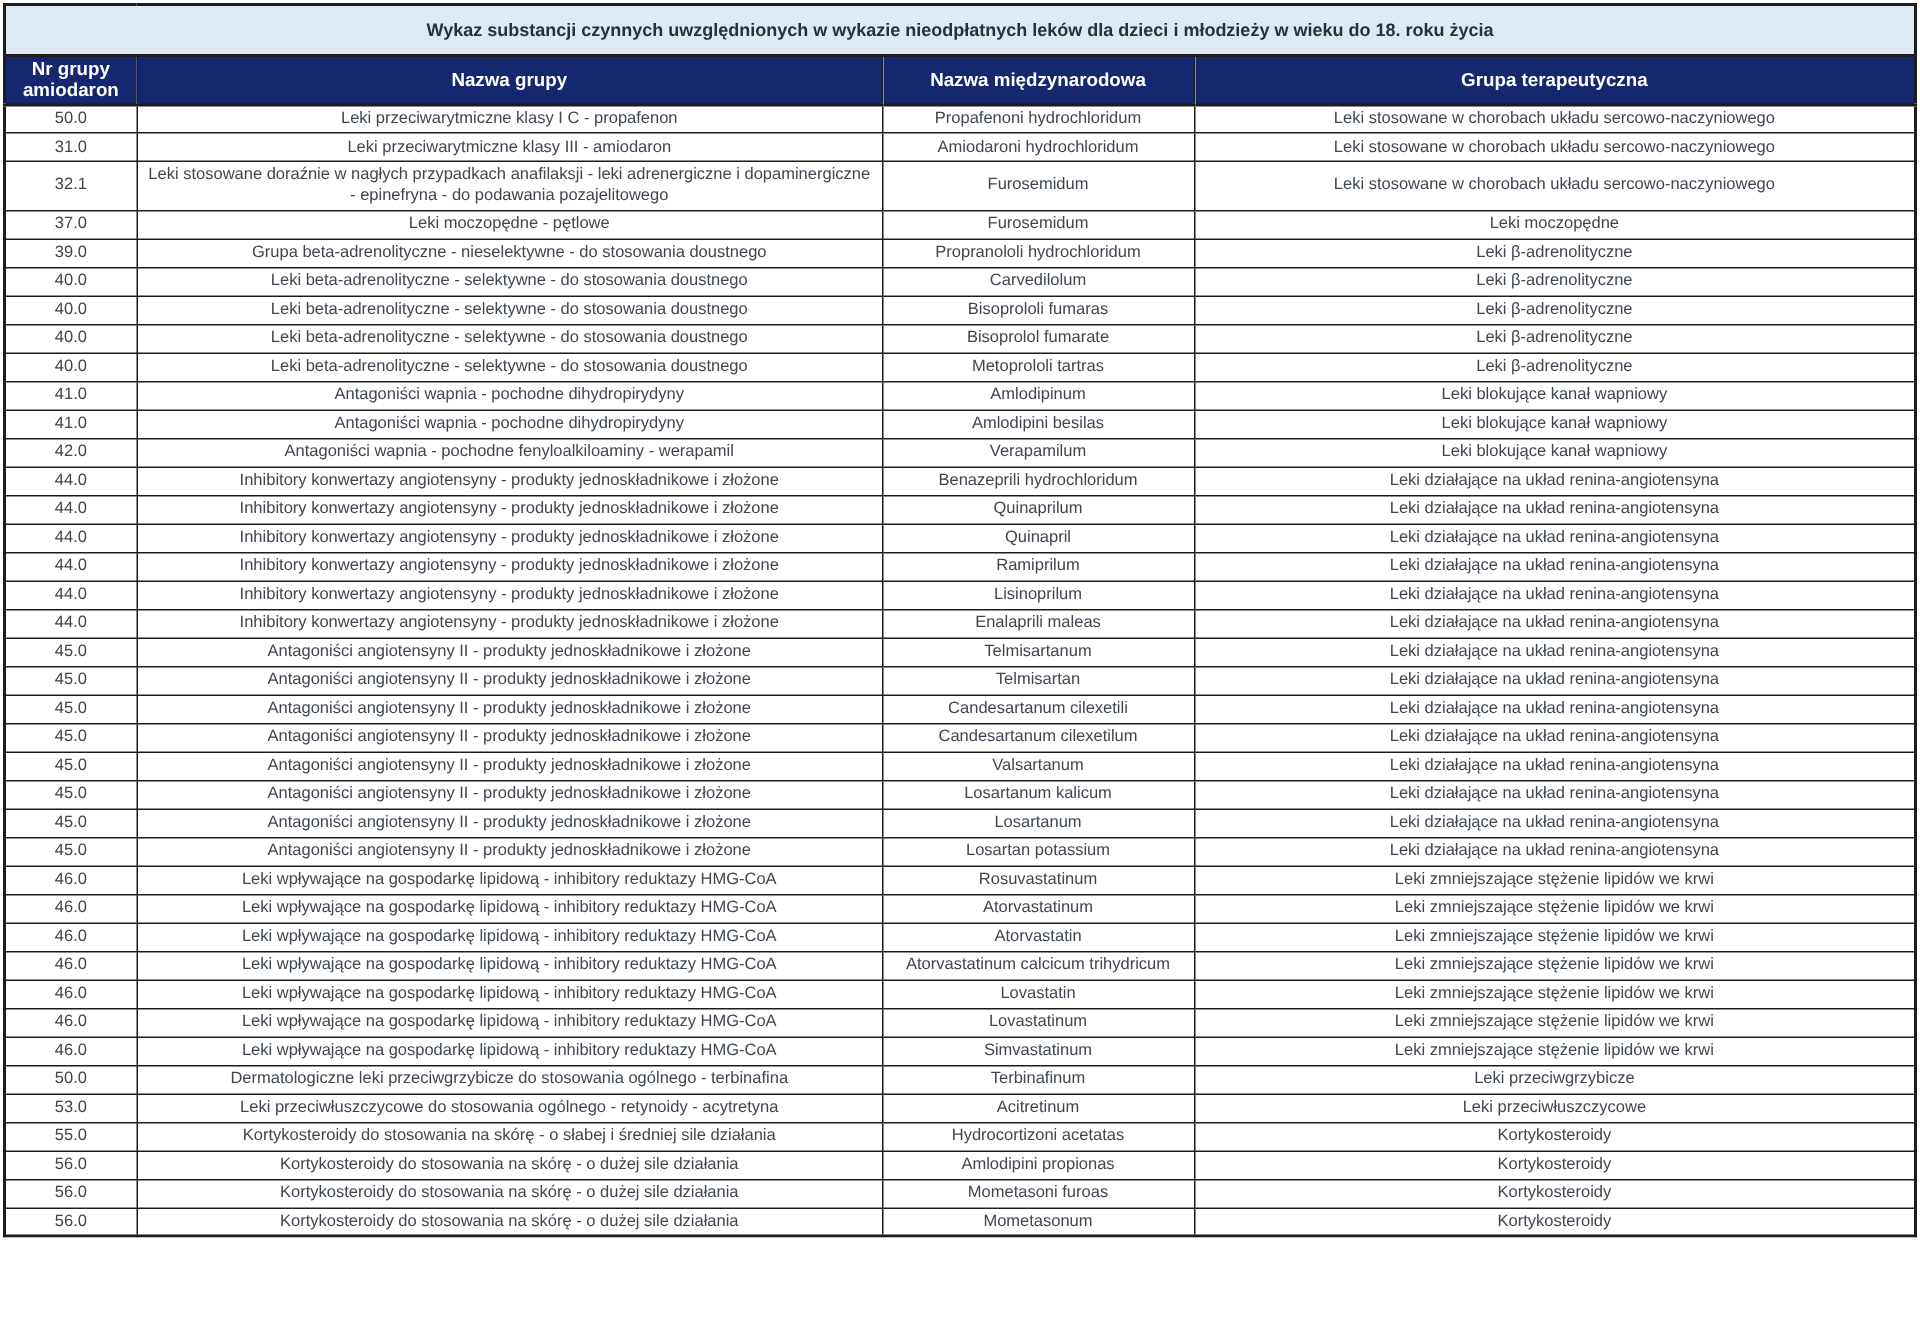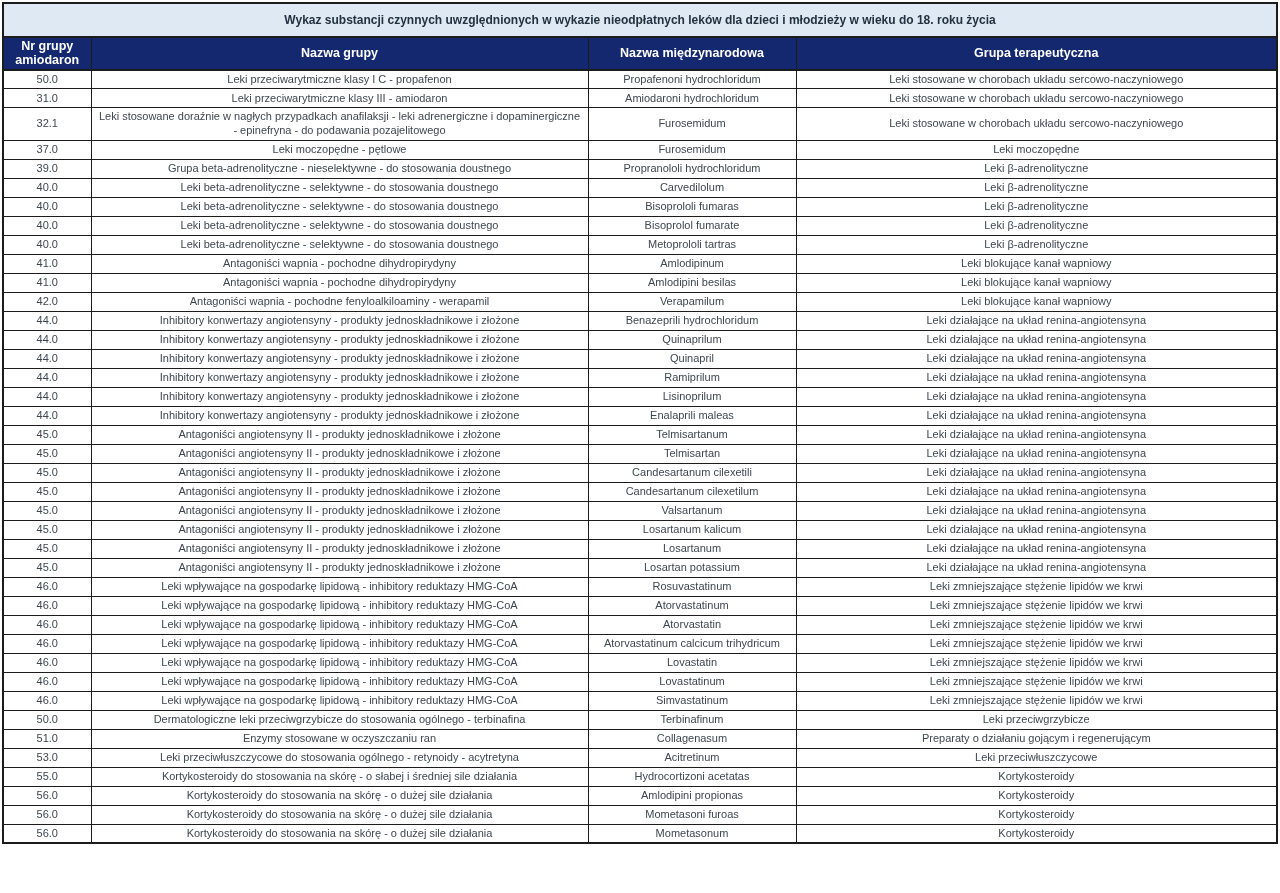--- a/index.html
+++ b/index.html
@@ -284,26 +284,20 @@
           <td>Simvastatinum</td>
           <td>Leki zmniejszające stężenie lipidów we krwi</td>
         </tr>
         <tr>
           <td>50.0</td>
           <td>Dermatologiczne leki przeciwgrzybicze do stosowania ogólnego - terbinafina</td>
           <td>Terbinafinum</td>
           <td>Leki przeciwgrzybicze</td>
         </tr>
         <tr>
-          <td>51.0</td>
-          <td>Enzymy stosowane w oczyszczaniu ran</td>
-          <td>Collagenasum</td>
-          <td>Preparaty o działaniu gojącym i regenerującym</td>
-        </tr>
-        <tr>
           <td>53.0</td>
           <td>Leki przeciwłuszczycowe do stosowania ogólnego - retynoidy - acytretyna</td>
           <td>Acitretinum</td>
           <td>Leki przeciwłuszczycowe</td>
         </tr>
         <tr>
           <td>55.0</td>
           <td>Kortykosteroidy do stosowania na skórę - o słabej i średniej sile działania</td>
           <td>Hydrocortizoni acetatas</td>
           <td>Kortykosteroidy</td>

